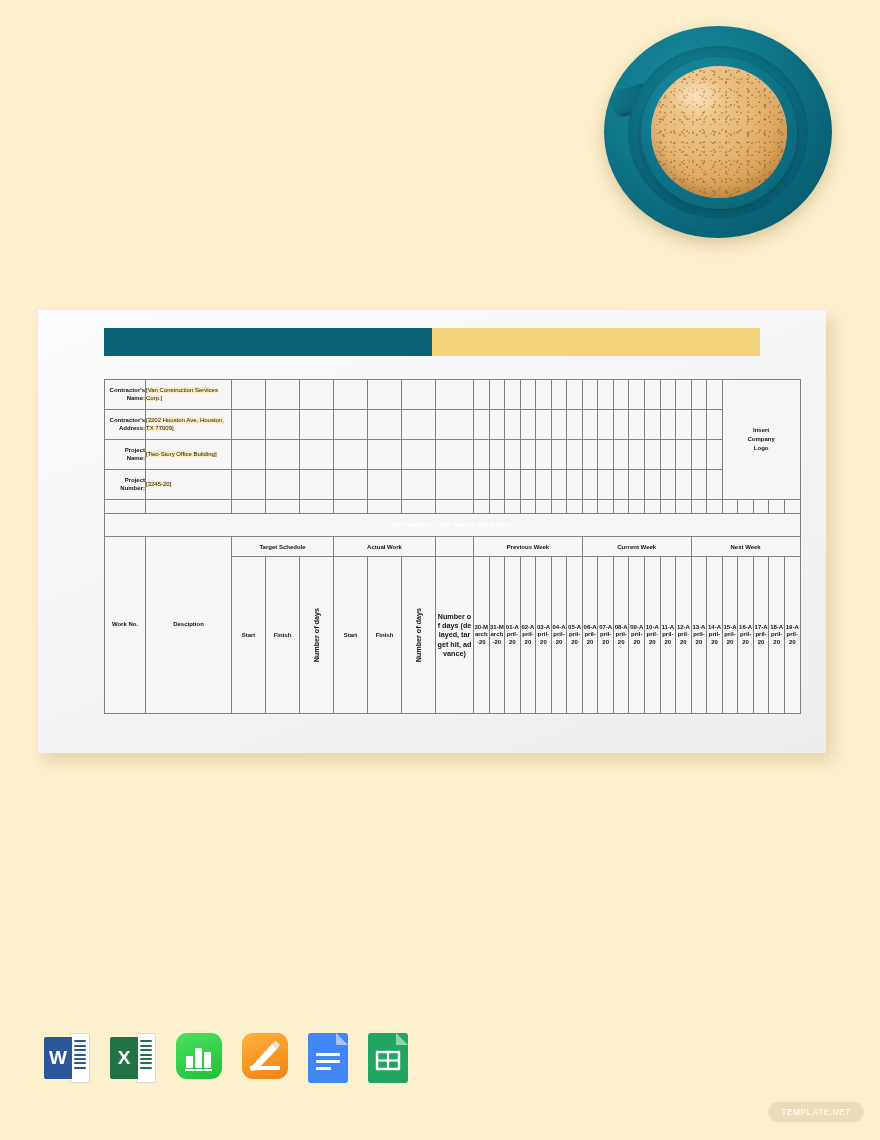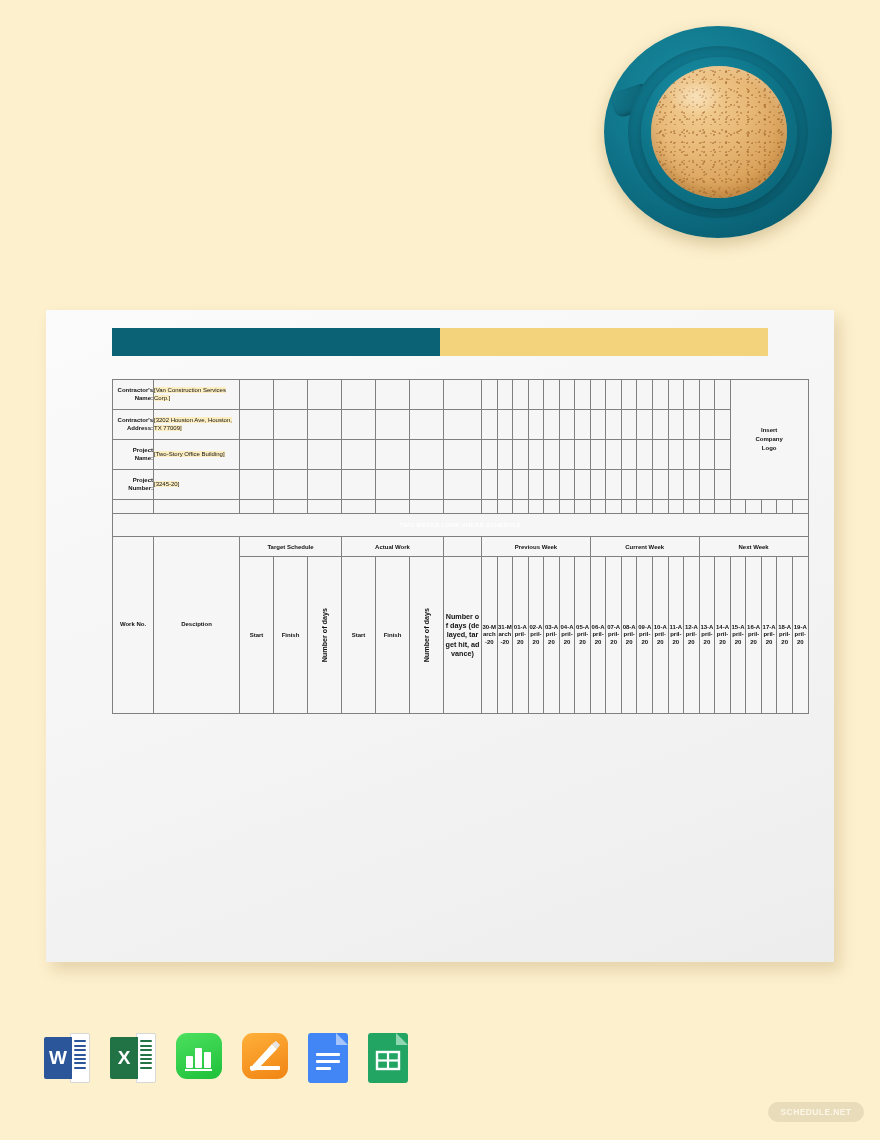--- a/index.html
+++ b/index.html
@@ -53,21 +53,21 @@
       radial-gradient(circle at 66% 50%, rgba(150,88,30,.4) 0.6px, transparent 1px);
     background-size:17px 15px,13px 12px,21px 19px,11px 10px,15px 14px,19px 17px,9px 9px;
   }
   .crema-hi{
     position:absolute;left:62px;top:50px;width:58px;height:40px;border-radius:50%;
     background:radial-gradient(ellipse at 50% 50%, rgba(255,245,225,.5), rgba(255,245,225,0) 70%);
   }
 
   
   #paper{
-    position:absolute;left:46px;top:310px;width:788px;height:652px;
+    position:absolute;left:38px;top:310px;width:788px;height:443px;
     background:linear-gradient(160deg,#fbfbfb 0%,#f4f4f4 55%,#ededed 100%);
     box-shadow:6px 8px 14px rgba(140,110,50,.22);
   }
 
   
   #banner{position:absolute;left:66px;top:18px;width:656px;height:28px;display:flex;}
   .banner-teal{width:50%;height:100%;background:#0b6274;}
   .banner-gold{width:50%;height:100%;background:#f3d37c;}
 
   
@@ -493,15 +493,15 @@
     </svg>
     <svg width="40" height="50" style="position:absolute;left:0;top:0">
       <rect x="9" y="19" width="22" height="17" fill="none" stroke="#fff" stroke-width="2.4"></rect>
       <line x1="9" y1="27.5" x2="31" y2="27.5" stroke="#fff" stroke-width="2.2"></line>
       <line x1="20" y1="19" x2="20" y2="36" stroke="#fff" stroke-width="2.2"></line>
     </svg>
   </div>
 </div>
 
 <div id="watermark">
-  <span>SCHEDULE</span>
+  <span>TEMPLATE</span>
     <span class="wm-net">.NET</span>
 </div>
 
 </body></html>

